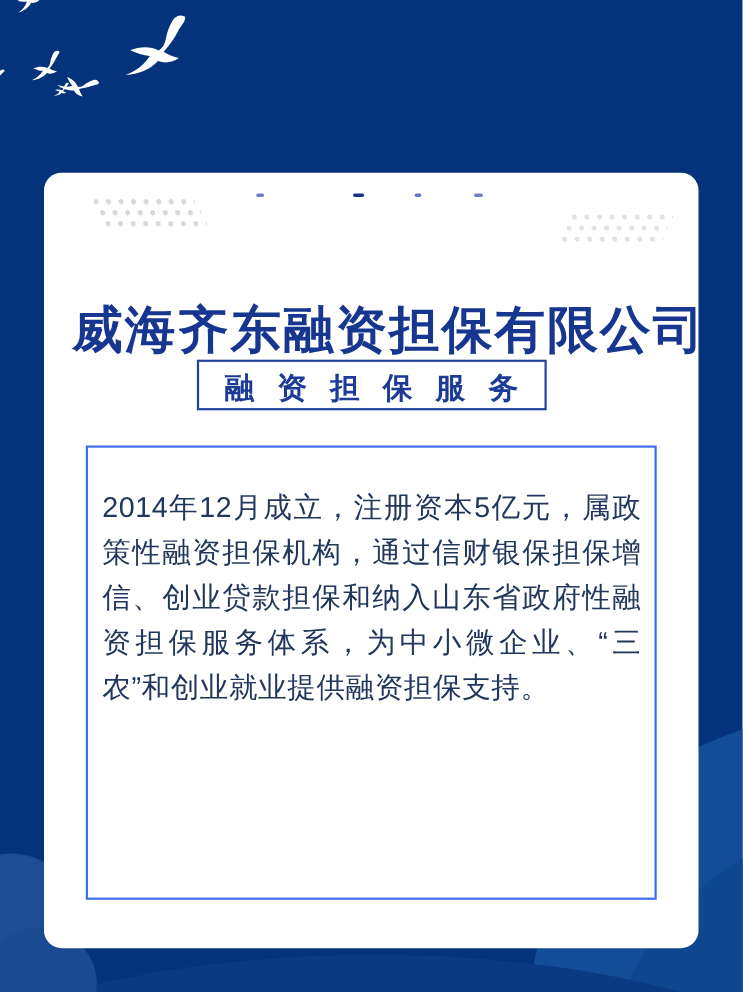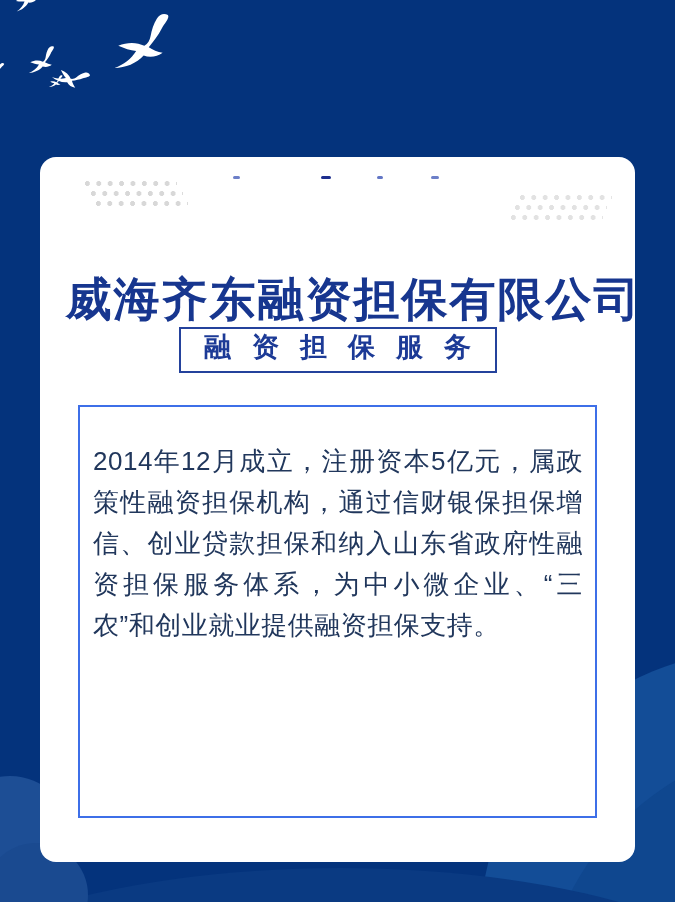--- a/index.html
+++ b/index.html
@@ -48,21 +48,21 @@
   
   .company-title{
     position:absolute;top:86px;left:16px;width:100%;
     text-align:center;font-size:46px;line-height:50px;font-weight:700;
     color:#17368f;letter-spacing:2px;white-space:nowrap;
   }
   
   .tagline-box{
     position:absolute;top:170px;left:50%;transform:translateX(-50%);
     width:314px;height:42px;border:2px solid #24429c;
-    display:flex;align-items:flex-start;justify-content:center;
+    display:flex;align-items:flex-end;justify-content:center;
     font-size:27px;font-weight:600;color:#1c3a96;
     letter-spacing:21px;text-indent:21px;white-space:nowrap;
   }
   
   .desc-panel{
     position:absolute;left:38px;top:248px;width:515px;height:409px;
     border:2px solid #3e6fe8;background:#ffffff;box-sizing:content-box;
   }
   .desc-text{
     margin:34px 12px 0 13px;

